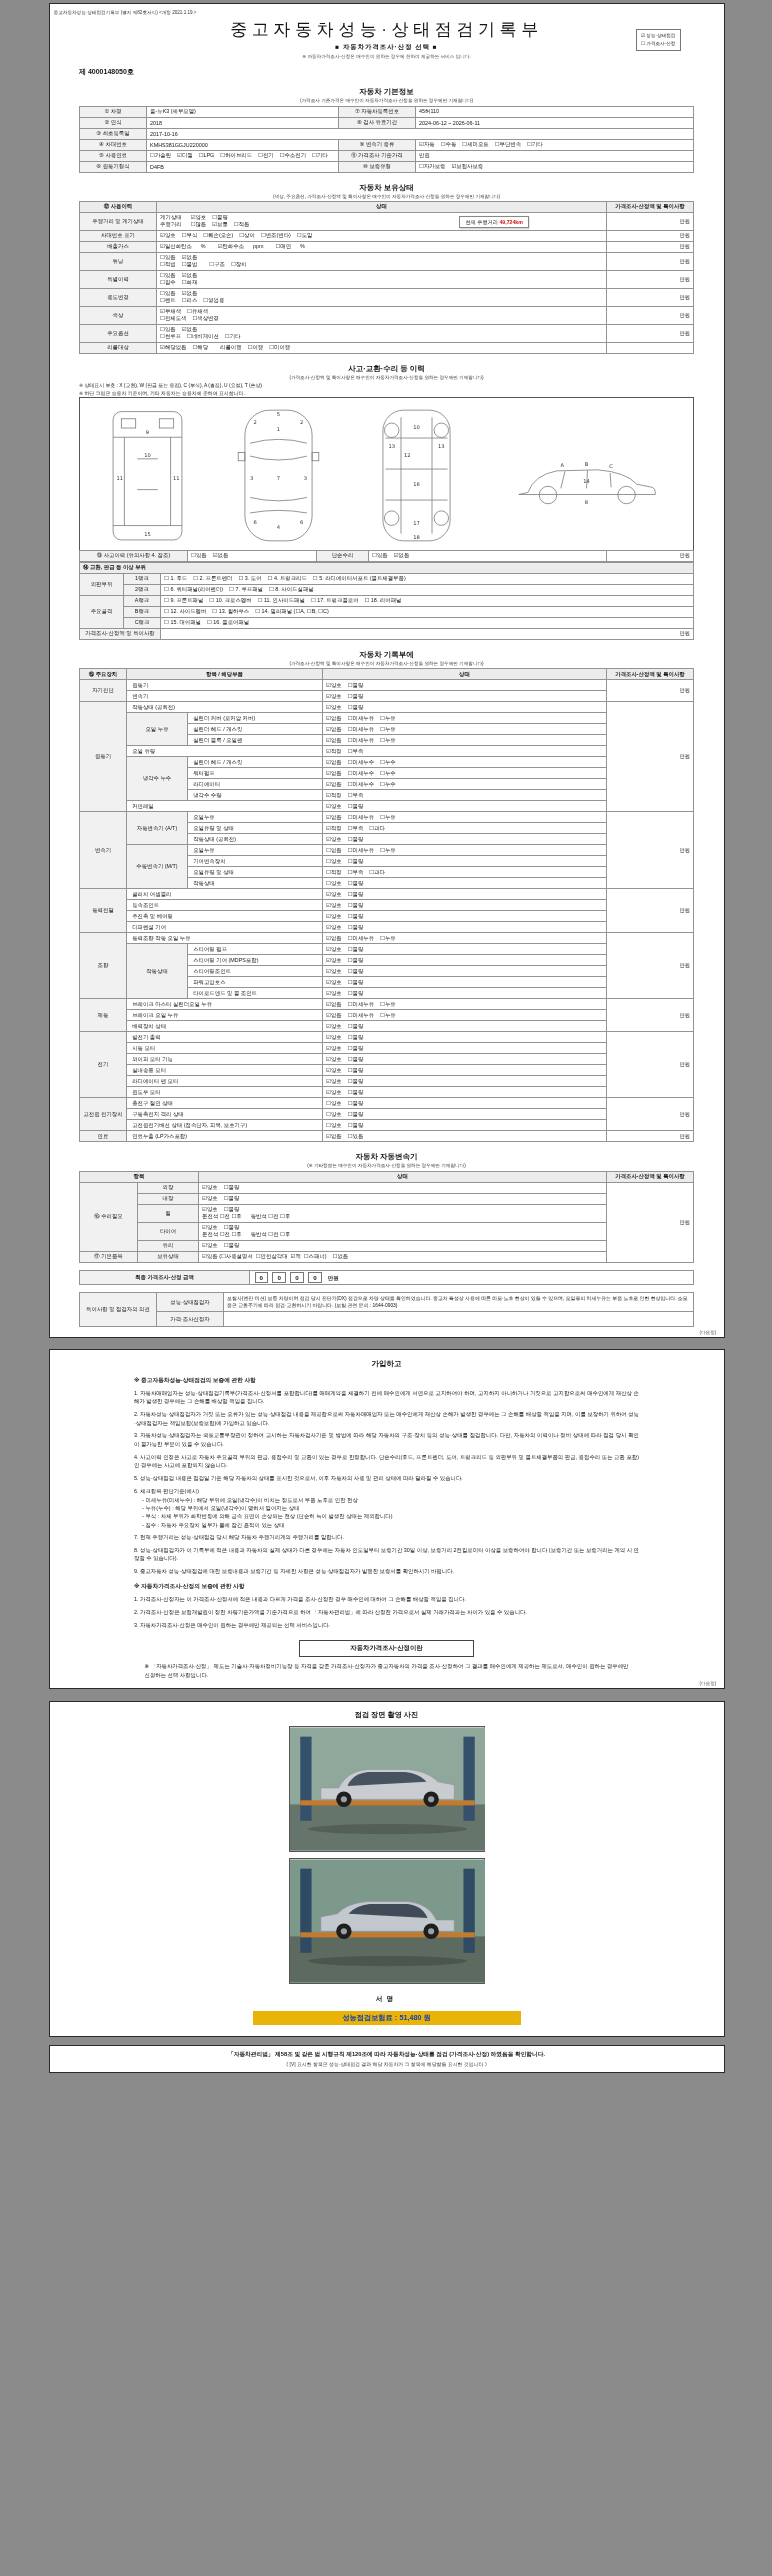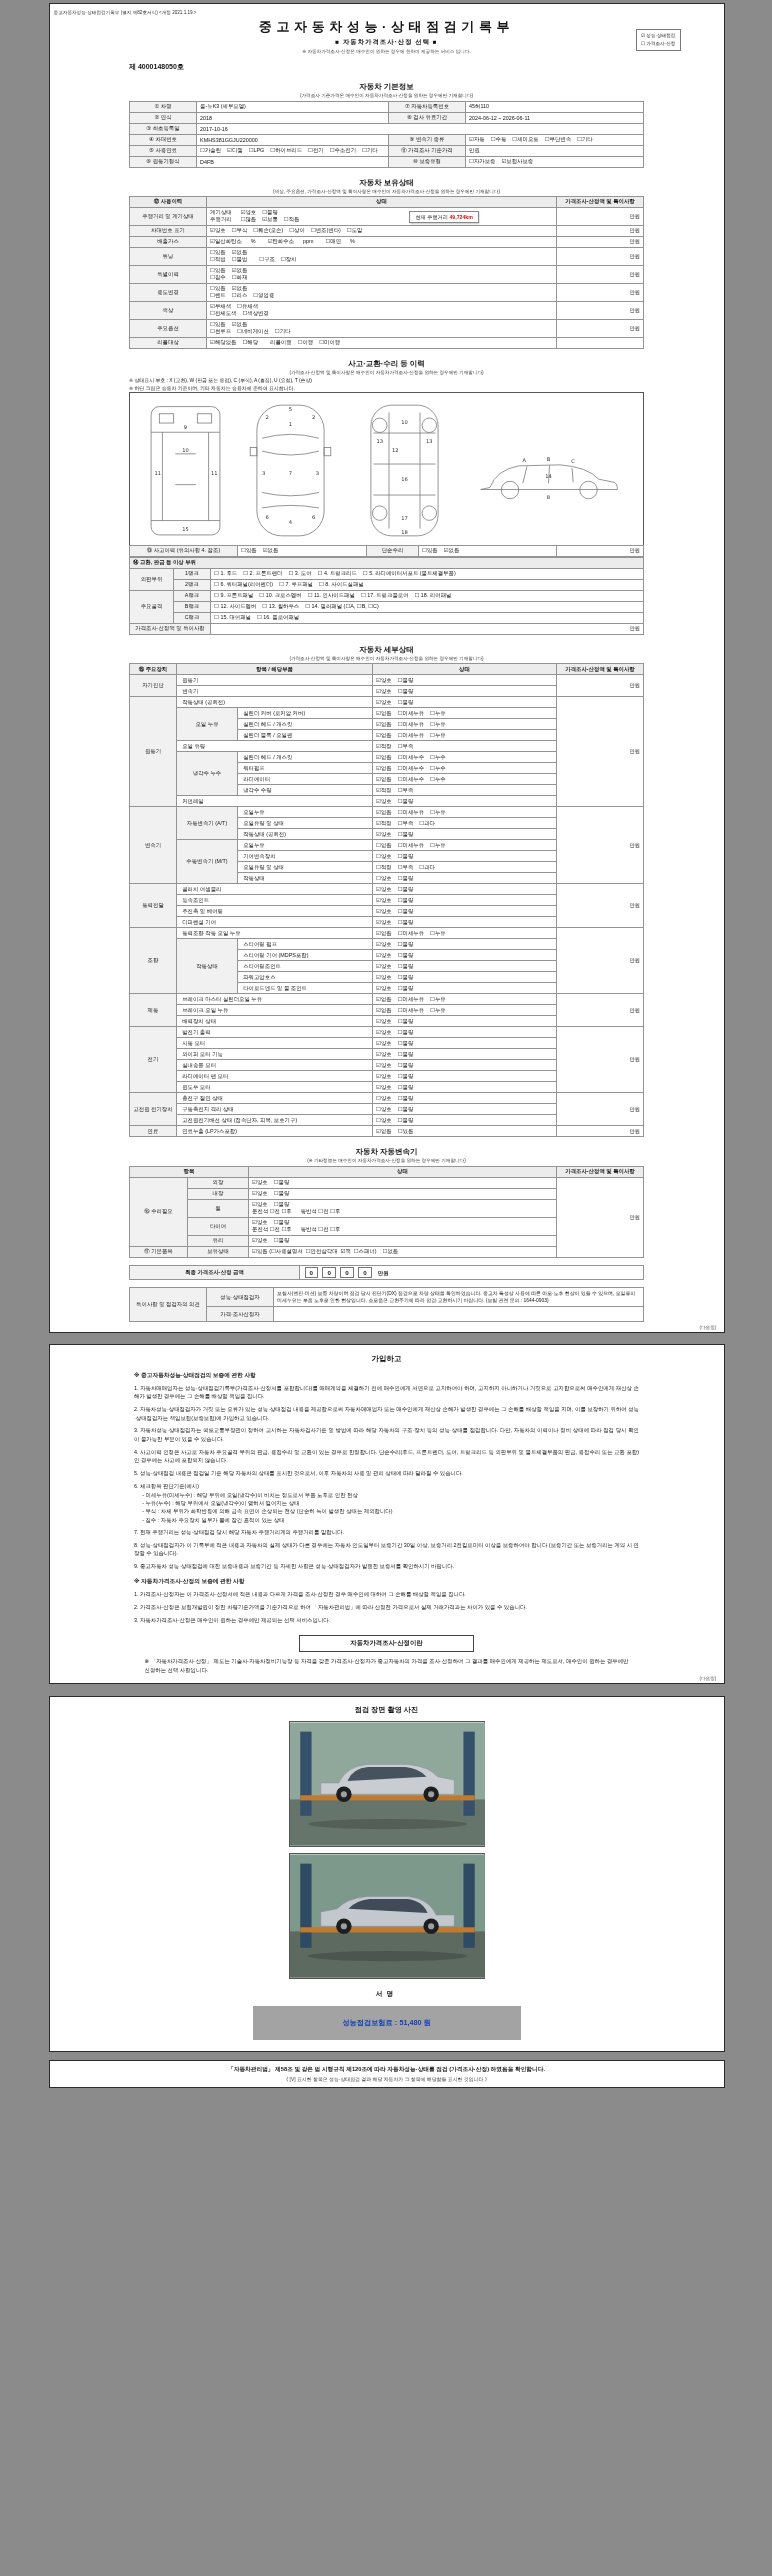--- a/index.html
+++ b/index.html
@@ -3,23 +3,23 @@
 <meta charset="utf-8">
 <style>
   *{box-sizing:border-box}
   html{background:#8b8b8b}
   body{margin:0;width:773px;min-height:2576px;background:#8b8b8b;
        font-family:"Liberation Sans","DejaVu Sans",sans-serif;color:#151515}
   .card{width:676px;margin:0 auto;background:#fff;border:0.5px solid #2b2b2b;
         padding:6.2px 0 9.3px;position:relative}
   #main-card{margin-top:3.1px}
   .gap{height:11.3px}
-  .inner{width:515px;margin:0 auto}
+  .inner{width:615px;margin:0 auto}
   .form-note{font-size:4.6px;color:#333;padding:0 4.1px 1px}
-  h1.title{margin:2.1px 0 2.1px;text-align:center;font-size:13px;letter-spacing:4.6px;font-weight:bold}
+  h1.title{margin:2.1px 0 2.1px;text-align:center;font-size:17px;letter-spacing:4.6px;font-weight:normal}
   .subtitle{text-align:center;font-weight:bold;font-size:6.4px;letter-spacing:1px}
   .small-note{text-align:center;font-size:4.6px;color:#444;margin-top:1.5px}
   .select-box{position:absolute;top:25px;right:43px;border:0.5px solid #777;font-size:4.6px;
               padding:2.1px 4.1px;line-height:1.7;background:#fff}
   .doc-no{font-size:7px;font-weight:bold;margin:8.2px 0 1px}
   .sec-title{text-align:center;font-weight:bold;font-size:7.5px;margin-top:10.3px}
   .sec-sub{text-align:center;font-size:4.6px;color:#333;margin:1px 0 2.1px}
   table.frm{border-collapse:collapse;width:100%;font-size:5.4px;table-layout:fixed;border:0.8px solid #555}
   .frm td,.frm th{border:0.5px solid #949494;padding:1.5px 3.1px;vertical-align:middle;word-break:break-all}
   .frm th{background:#ececec;font-weight:bold;text-align:center;font-size:5.4px}
@@ -42,21 +42,21 @@
   .nbullet{font-size:5.4px;line-height:1.55;margin-left:8.2px;color:#222}
   .notice-inner{width:505px;margin:0 auto}
   .define-title{width:175px;margin:10.3px auto 5.2px;border:0.8px solid #444;text-align:center;
                 font-weight:bold;font-size:6.4px;padding:3.1px}
   .define-text{font-size:5.4px;width:484px;margin:0 auto;line-height:1.6;text-align:justify}
   .next-page{position:absolute;right:7.2px;bottom:2.1px;font-size:4.6px;color:#555}
   .photos-title{text-align:center;font-weight:bold;font-size:7.2px;margin:2.1px 0 5.2px}
   .photo-frame{width:196px;margin:6.2px auto;border:0.5px solid #555;font-size:0;line-height:0}
   .sign-area{margin:9.3px auto 4.1px;text-align:center}
   .sign-label{font-size:6.7px;font-weight:bold;letter-spacing:4.1px}
-  .fee-strip{width:268px;margin:7.2px auto 2.1px;background:#a3a3a3;padding:12px 0;text-align:center}
+  .fee-strip{width:268px;margin:7.2px auto 2.1px;background:#eab308;padding:2px 0;text-align:center}
   .fee-strip span{color:#1140b5;font-weight:bold;font-size:7.2px}
   .footer-card{width:676px;margin:7.2px auto 9.3px;background:#fff;border:0.5px solid #2b2b2b;
                padding:5.2px 0;text-align:center}
   .footer-line1{font-size:5.7px;font-weight:bold}
   .footer-line2{font-size:4.9px;margin-top:2.6px;color:#333}
   svg text{font-family:"DejaVu Sans",sans-serif}
 </style>
 </head>
 <body>
 
@@ -330,21 +330,21 @@
           </tr>
         </tbody>
       <tbody>
         <tr>
           <td class="lbl" colspan="2">가격조사·산정액 및 특이사항</td>
           <td class="price">만원</td>
         </tr>
       </tbody>
     </table>
 
-    <div class="sec-title">자동차 세부상태</div>
+    <div class="sec-title">자동차 기록부에</div>
     <div class="sec-sub">(가격조사·산정액 및 특이사항은 매수인이 자동차가격조사·산정을 원하는 경우에만 기재합니다)</div>
     <table class="frm">
       <colgroup>
           <col style="width:47px">
           <col style="width:61px">
           <col style="width:135px">
           <col>
           <col style="width:87px">
         </colgroup>
       <thead>

